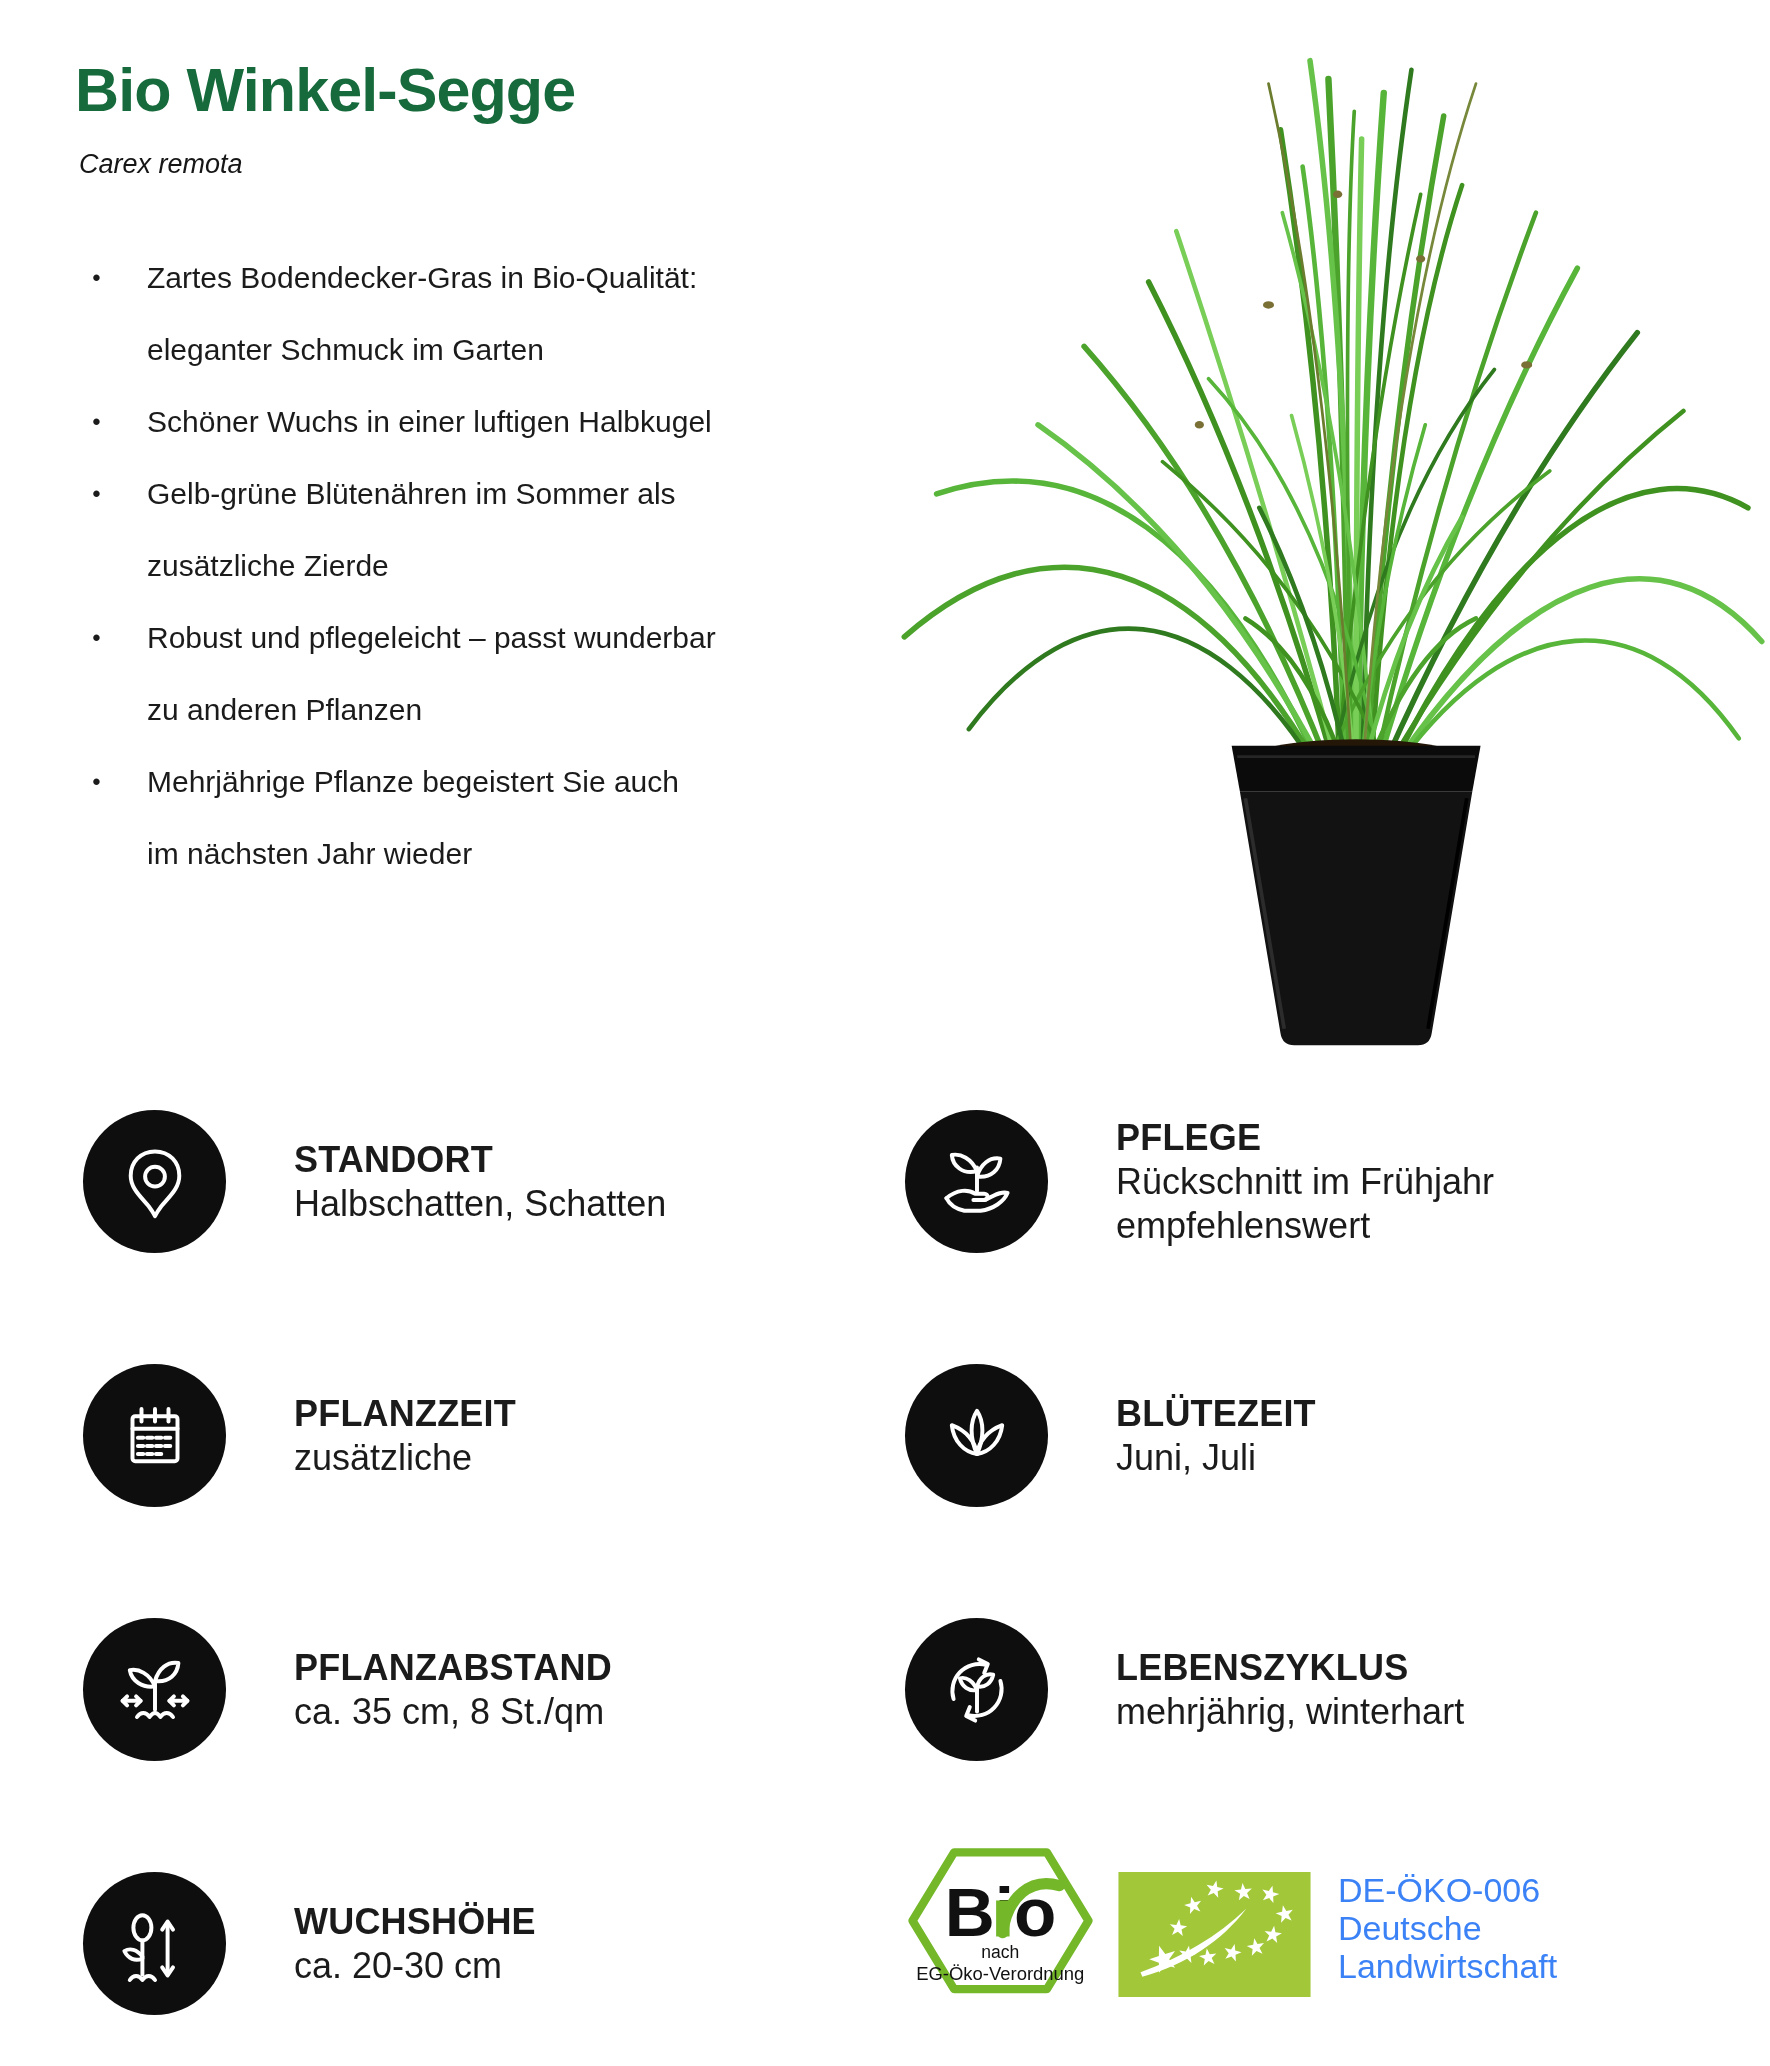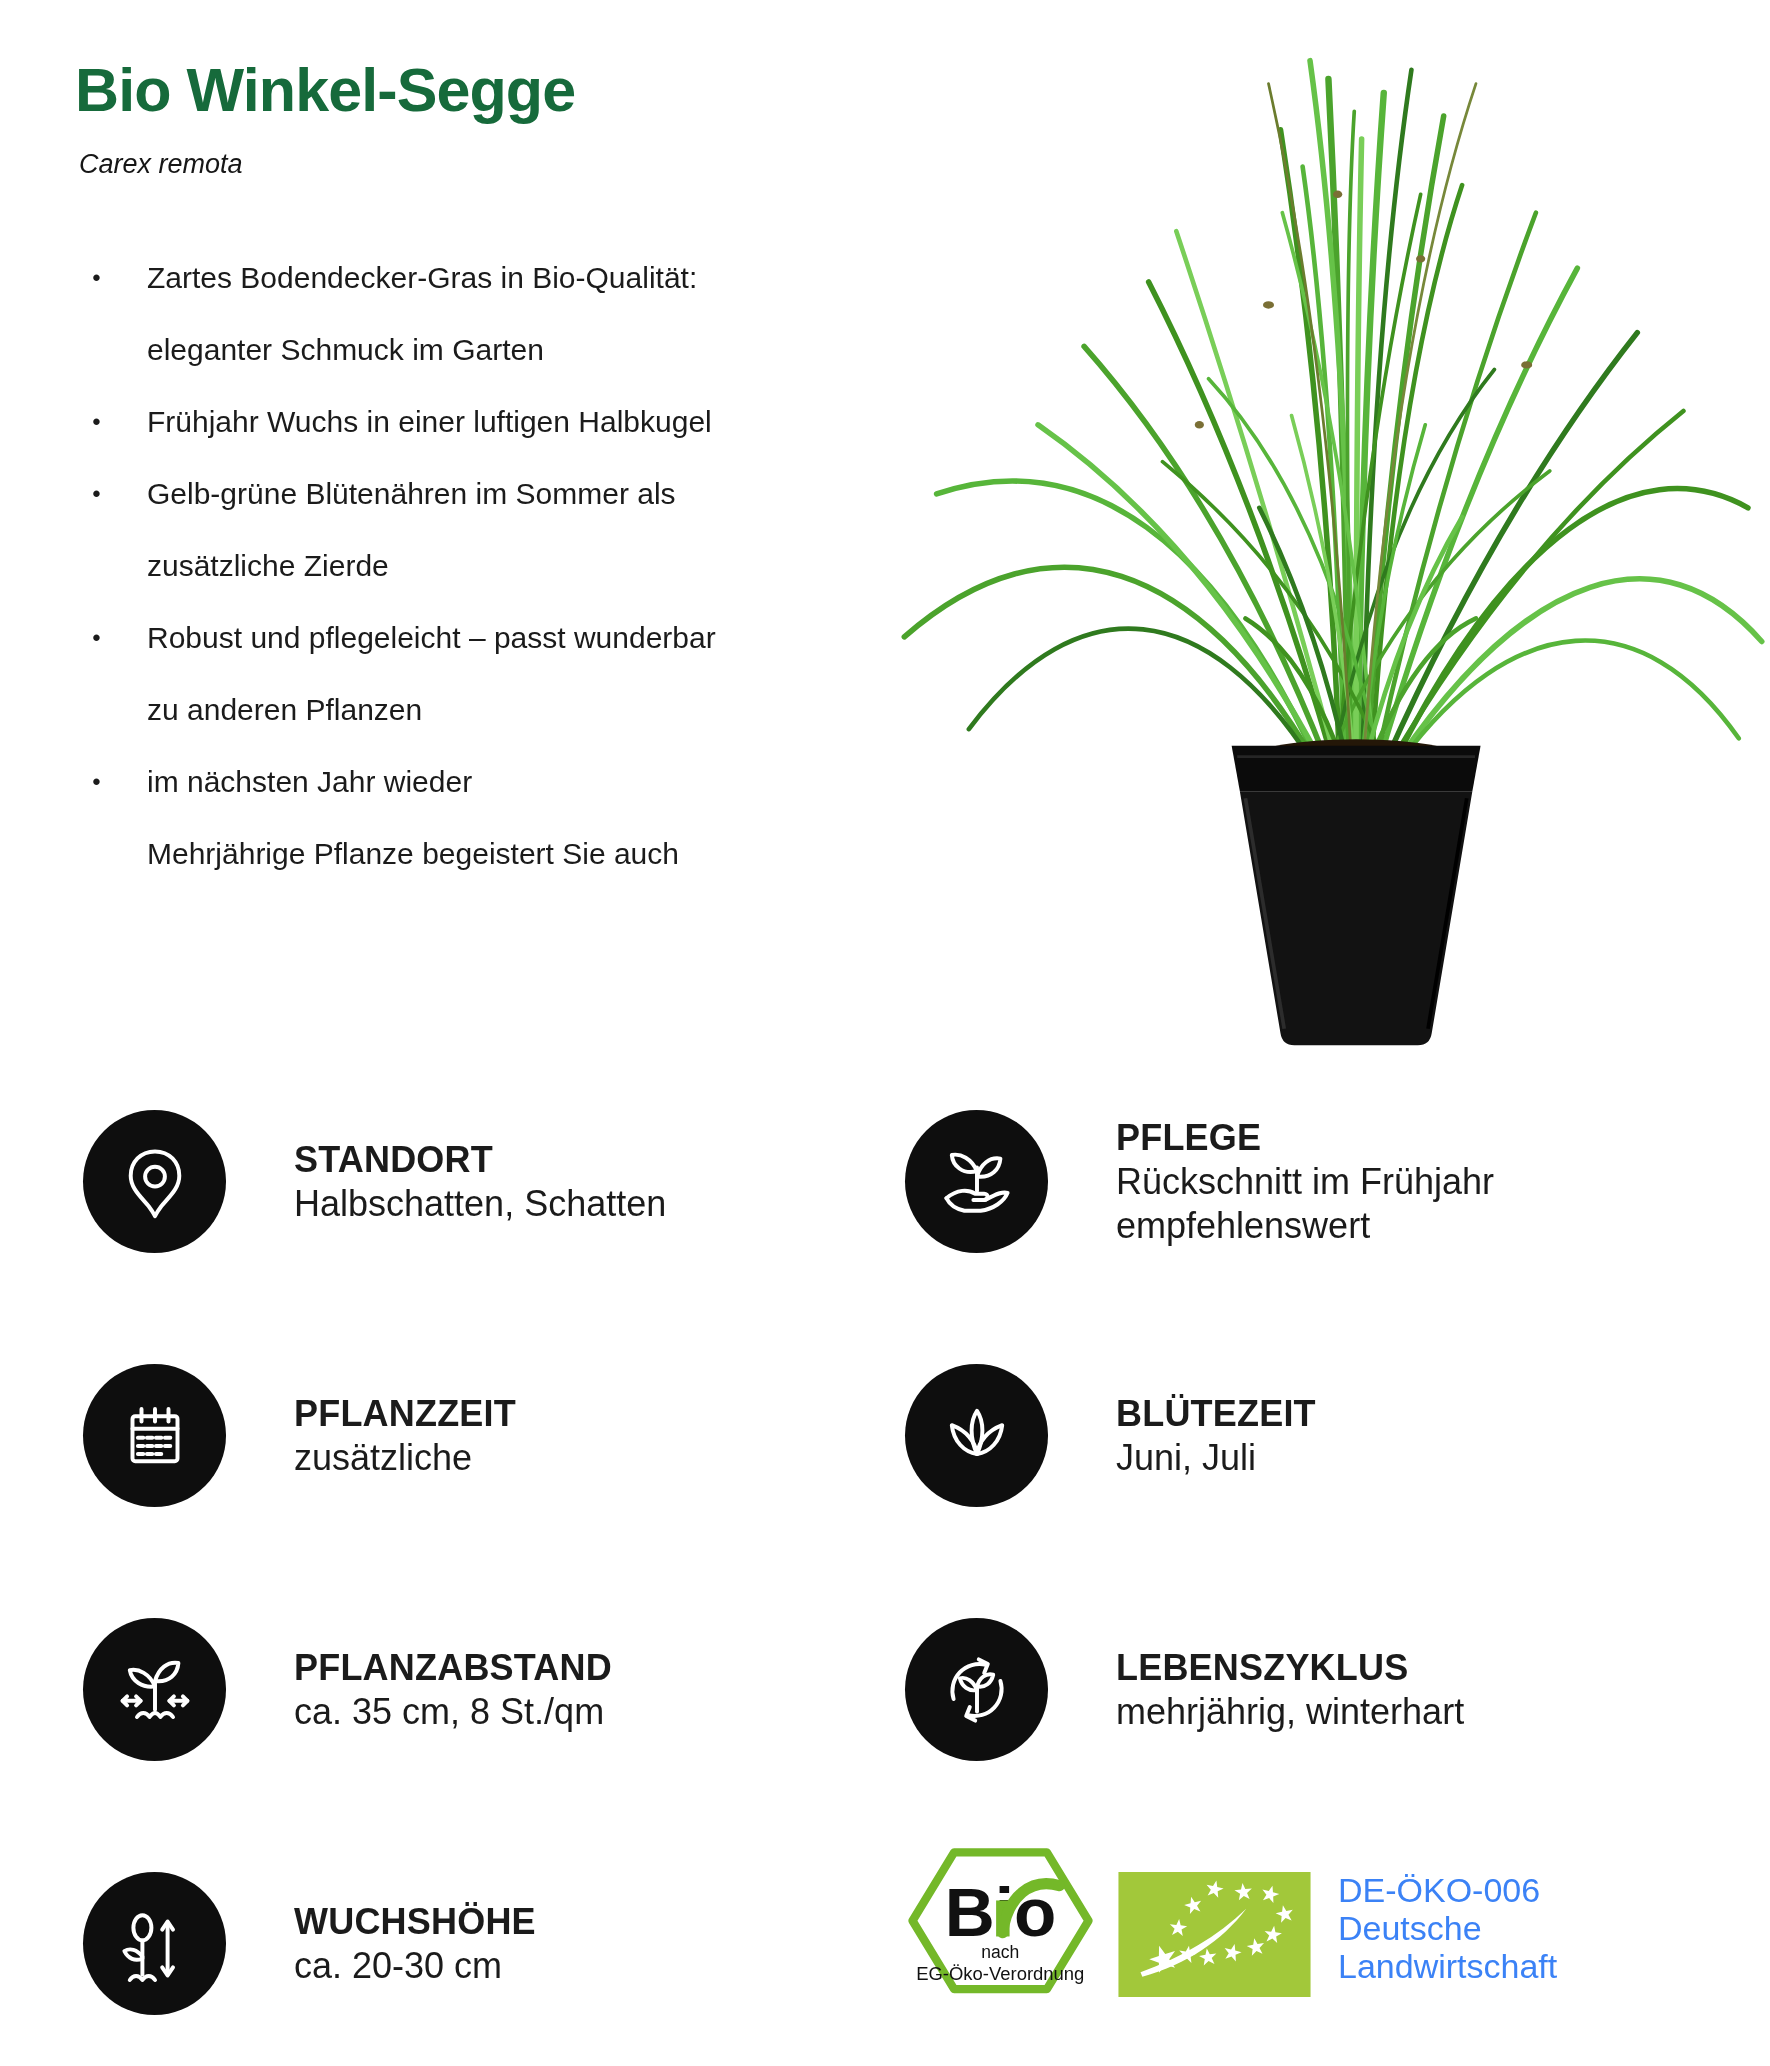--- a/index.html
+++ b/index.html
@@ -67,33 +67,33 @@
 
   <div class="title">Bio Winkel-Segge</div>
   <div class="subtitle">Carex remota</div>
 
   <ul class="bullets">
     <li>
       <div class="bline">Zartes Bodendecker-Gras in Bio-Qualität:</div>
       <div class="bline">eleganter Schmuck im Garten</div>
     </li>
     <li>
-      <div class="bline">Frühjahr Wuchs in einer luftigen Halbkugel</div>
+      <div class="bline">Schöner Wuchs in einer luftigen Halbkugel</div>
     </li>
     <li>
       <div class="bline">Gelb-grüne Blütenähren im Sommer als</div>
       <div class="bline">zusätzliche Zierde</div>
     </li>
     <li>
       <div class="bline">Robust und pflegeleicht – passt wunderbar</div>
       <div class="bline">zu anderen Pflanzen</div>
     </li>
     <li>
+      <div class="bline">Mehrjährige Pflanze begeistert Sie auch</div>
       <div class="bline">im nächsten Jahr wieder</div>
-      <div class="bline">Mehrjährige Pflanze begeistert Sie auch</div>
     </li>
   </ul>
 
   <div class="plant-photo">
     <svg viewBox="0 0 1000 1150" xmlns="http://www.w3.org/2000/svg">
       <g fill="none" stroke-linecap="round">
 
         <path d="M508 795 C400 560 260 450 95 505" stroke="#57b53a" stroke-width="6"></path>
         <path d="M592 795 C710 560 850 450 975 520" stroke="#3f921f" stroke-width="6"></path>
         <path d="M505 795 C380 580 220 520 60 660" stroke="#4ba32c" stroke-width="6"></path>

